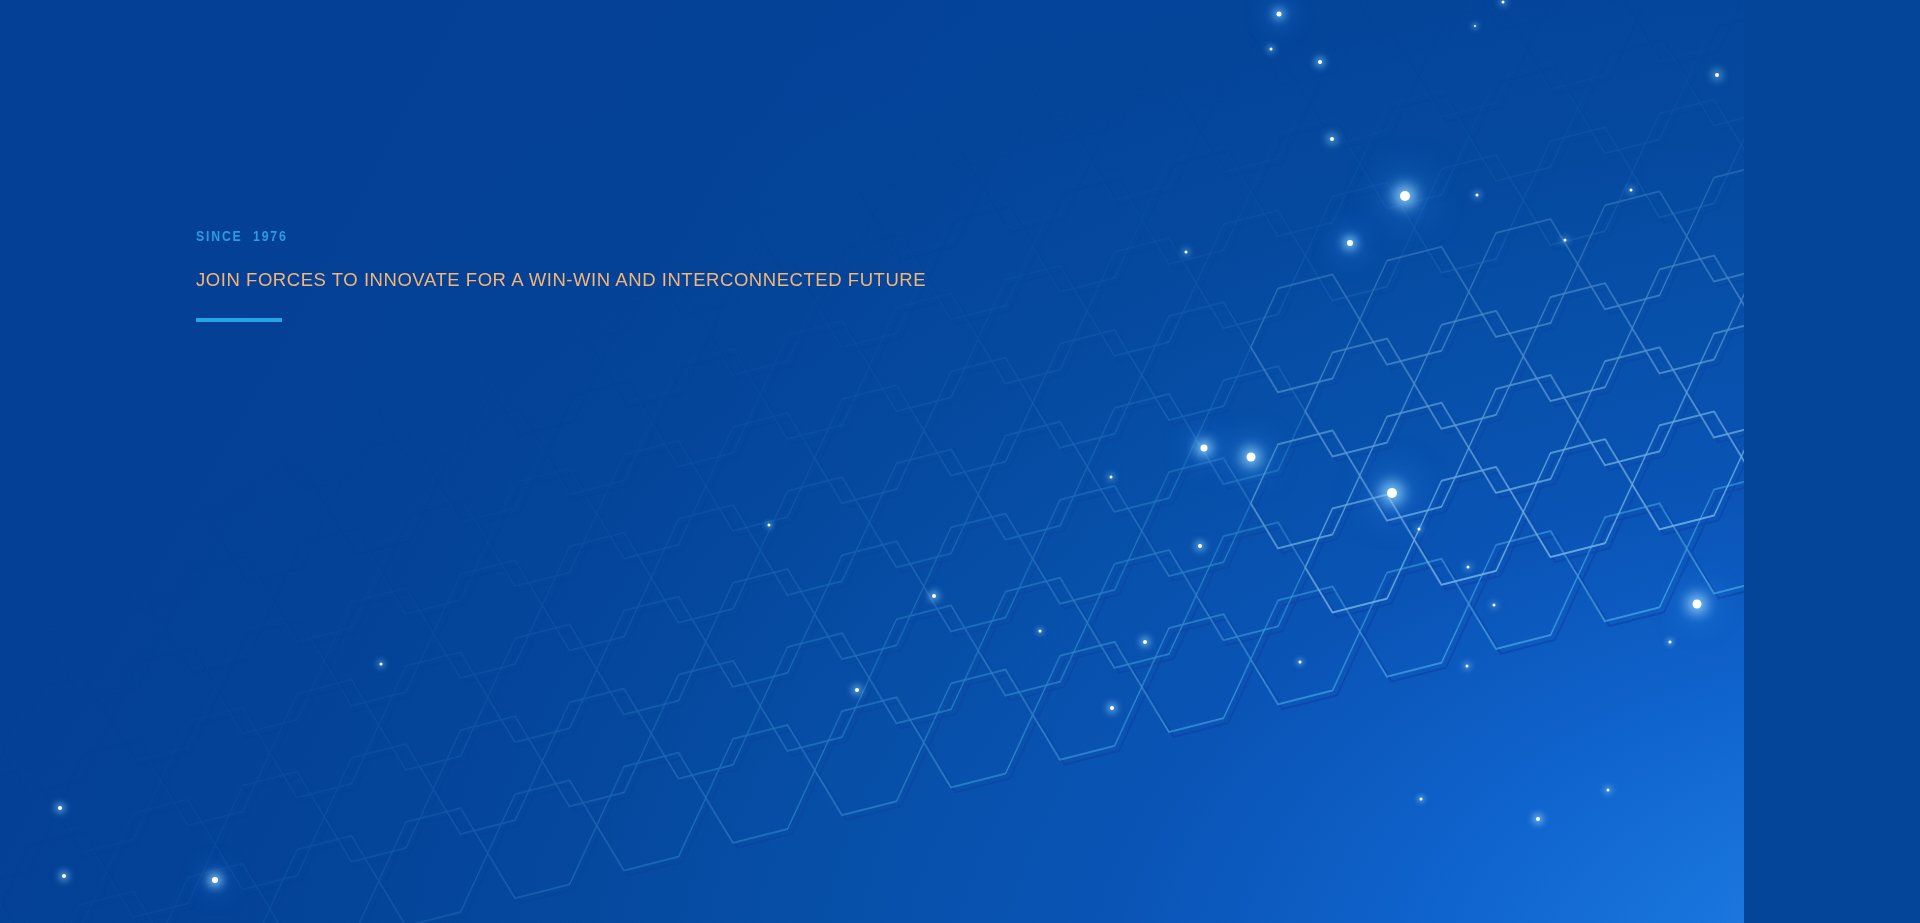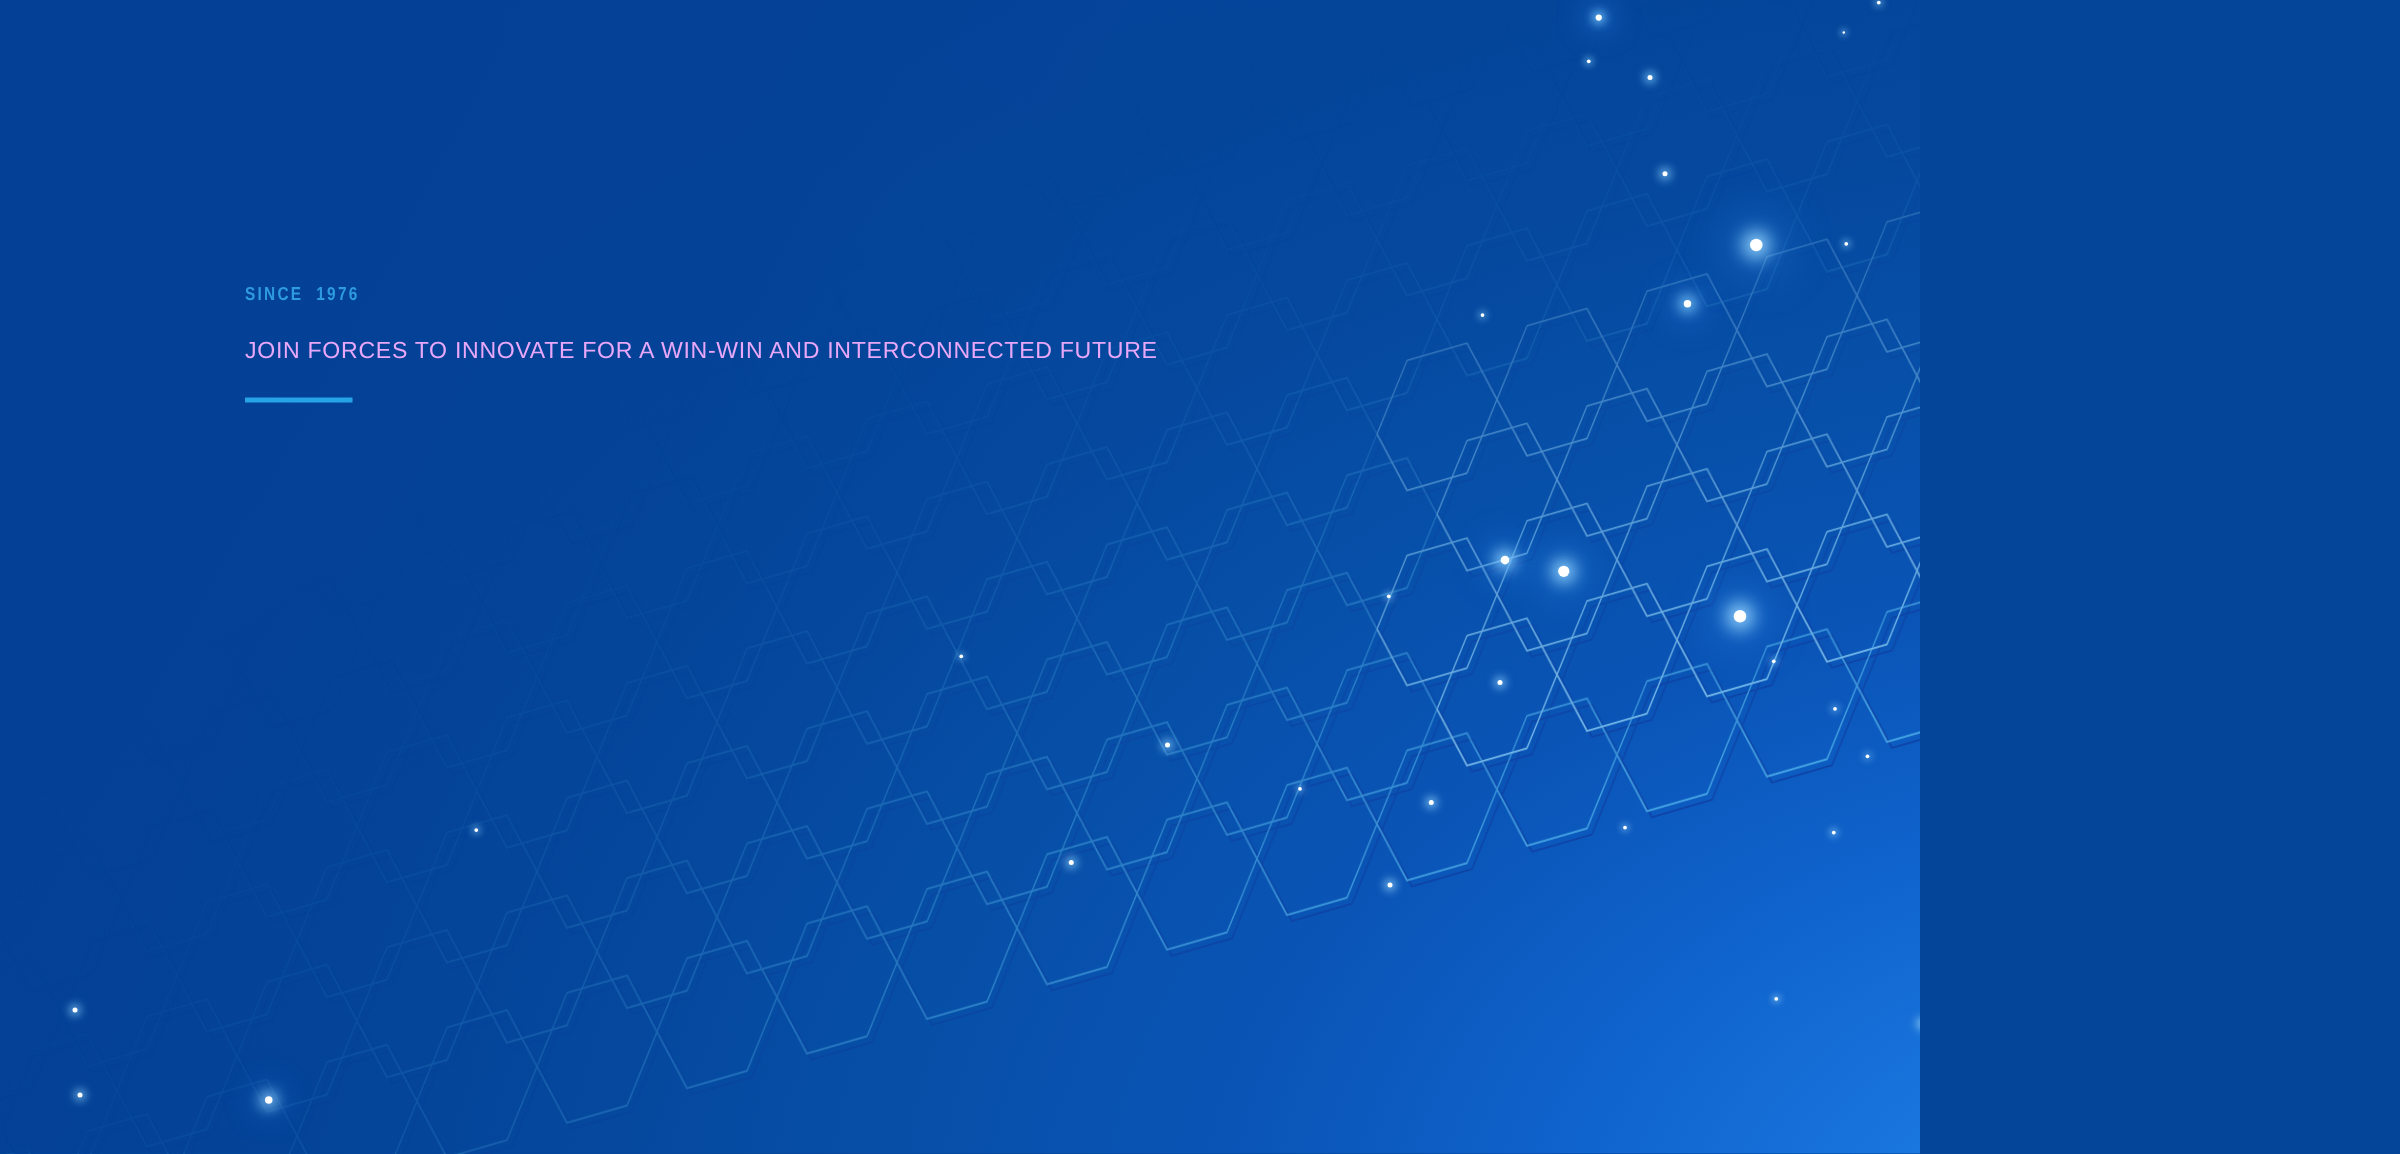--- a/index.html
+++ b/index.html
@@ -7,21 +7,21 @@
     margin: 0;
     padding: 0;
     background: #04459a;
   }
   body {
     font-family: "Liberation Sans", sans-serif;
   }
 
   .banner {
     position: relative;
-    width: 1536px;
+    width: 1744px;
     height: 923px;
     overflow: hidden;
     background: #04459a;
   }
 
   
   .bg-base {
     position: absolute;
     inset: 0;
     background:
@@ -95,21 +95,21 @@
     color: #ffffff;
     font-size: 45px;
     font-weight: 700;
     letter-spacing: 1.5px;
     line-height: 1.08;
     margin: 0 0 14px 0;
     white-space: nowrap;
     text-shadow: 0 1px 3px rgba(0,20,60,0.25);
   }
   .subline {
-    color: #f0abfc;
+    color: #fdba74;
     font-size: 18.5px;
     font-weight: 400;
     letter-spacing: 0.55px;
     line-height: 1.2;
     margin: 13px 0 27px 0;
     white-space: nowrap;
     opacity: 0.97;
   }
   .rule {
     width: 86px;

